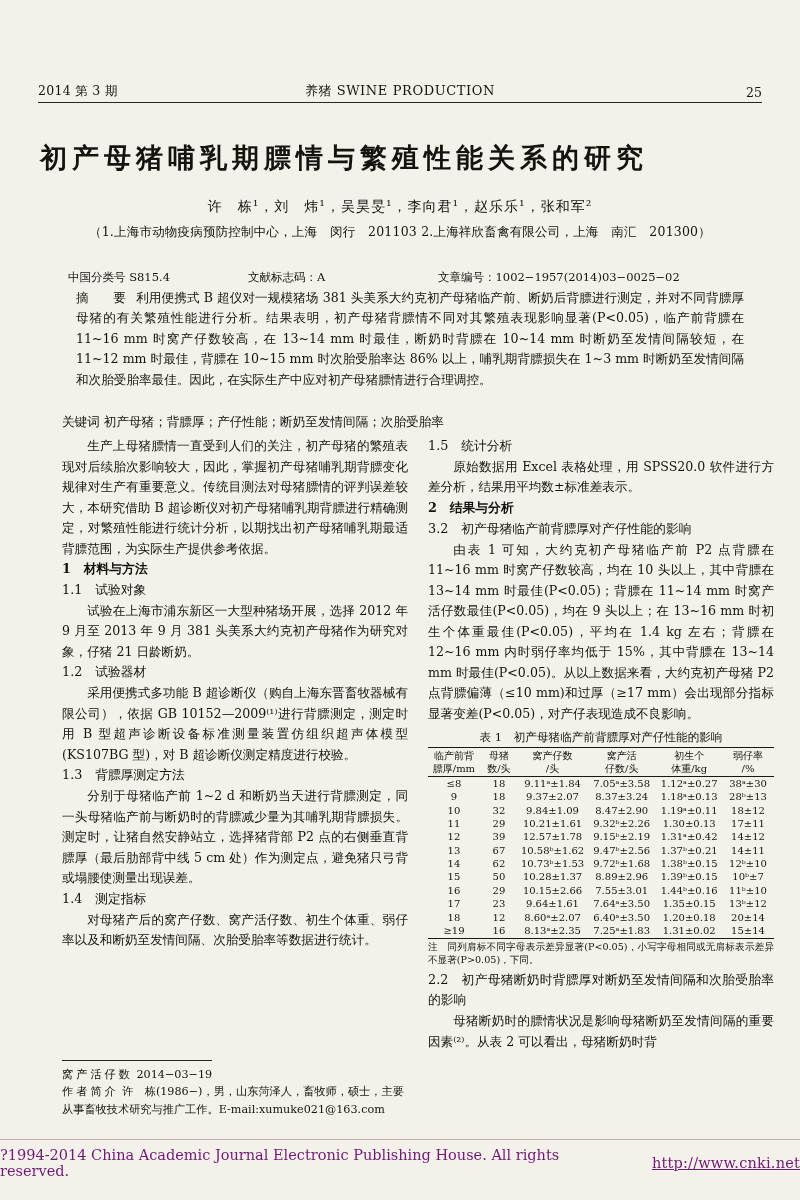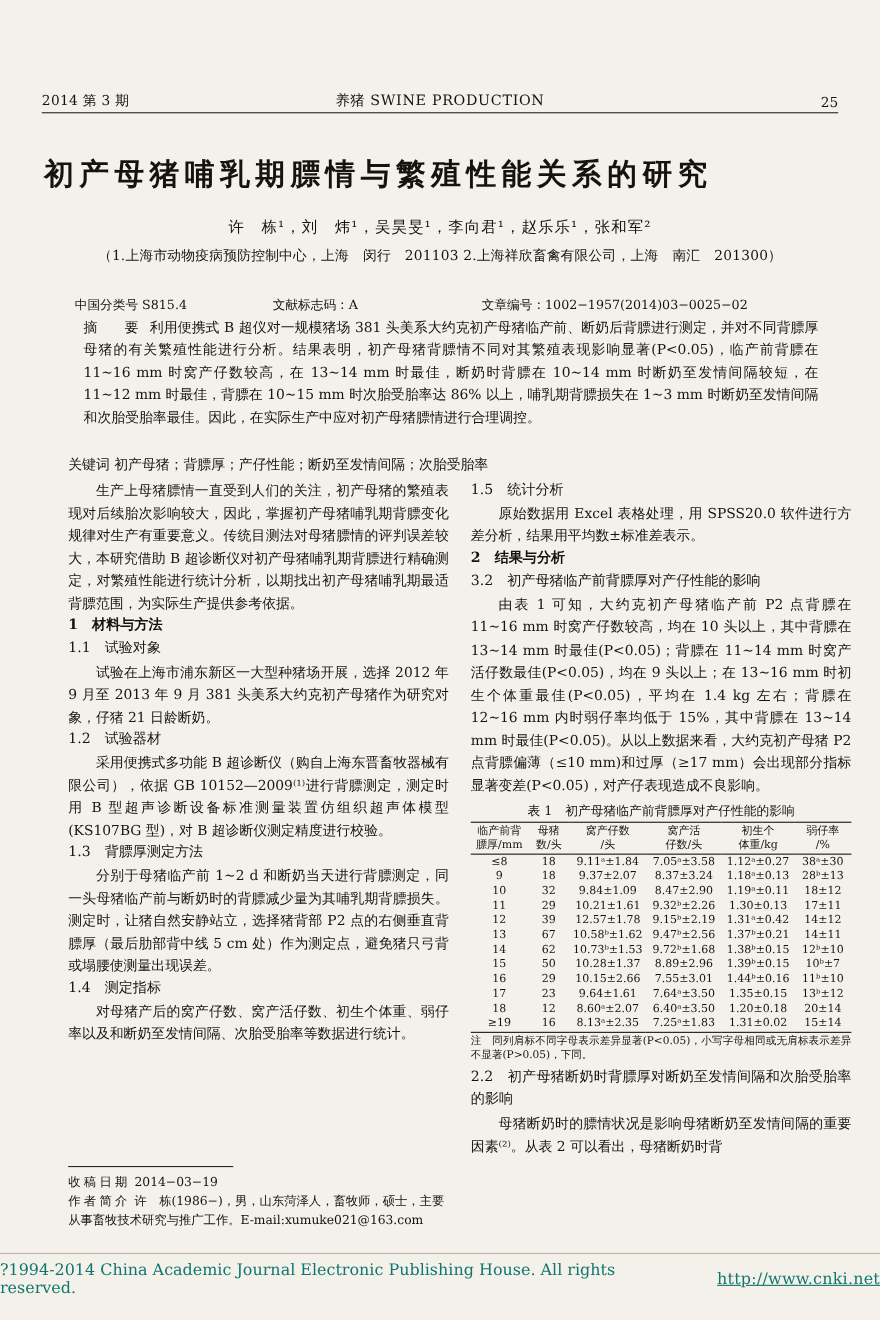--- a/index.html
+++ b/index.html
@@ -189,21 +189,21 @@
     position: absolute;
     left: 0;
     right: 0;
     bottom: 20px;
     height: 34px;
     display: flex;
     align-items: center;
     justify-content: center;
     gap: 26px;
     font-size: 14.5px;
-    color: #0f766e;
+    color: #701a75;
     font-family: "DejaVu Serif", "Liberation Serif", serif;
     border-top: 1px solid #b9b3a6;
     padding-top: 6px;
   }
   .banner .url { letter-spacing: 0.2px; text-decoration: underline; }
 </style>
 </head>
 <body>
 
 <div class="page">
@@ -379,21 +379,21 @@
     </table>
     <div class="tnote">注　同列肩标不同字母表示差异显著(P&lt;0.05)，小写字母相同或无肩标表示差异不显著(P&gt;0.05)，下同。</div>
 
     <p class="h2" style="margin-top:3px">2.2　初产母猪断奶时背膘厚对断奶至发情间隔和次胎受胎率的影响</p>
     <p class="ind">母猪断奶时的膘情状况是影响母猪断奶至发情间隔的重要因素⁽²⁾。从表 2 可以看出，母猪断奶时背</p>
   </div>
 
   <div class="fn-rule"></div>
   <div class="footnote">
     <div>
-      <span class="lab">收稿日期</span>
+      <span class="lab">窝产活仔数</span>
       <span>2014−03−19</span>
     </div>
     <div>
       <span class="lab">作者简介</span>
       <span>许　栋(1986−)，男，山东菏泽人，畜牧师，硕士，主要从事畜牧技术研究与推广工作。E-mail:xumuke021@163.com</span>
     </div>
   </div>
 
   <div class="banner">
     <span>?1994-2014 China Academic Journal Electronic Publishing House. All rights reserved.</span>

